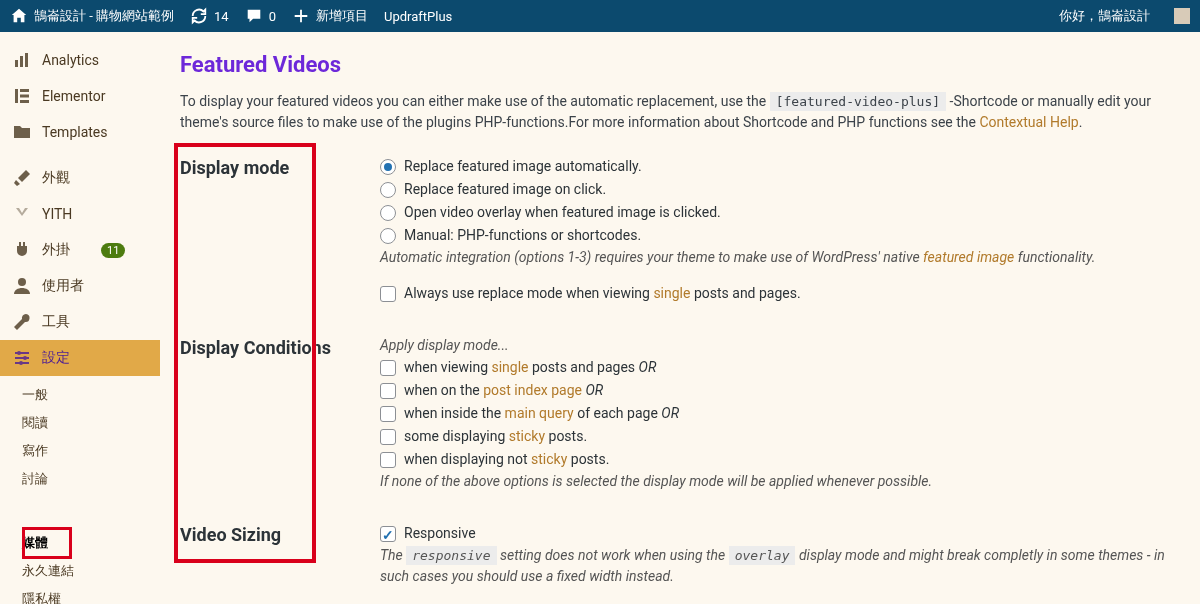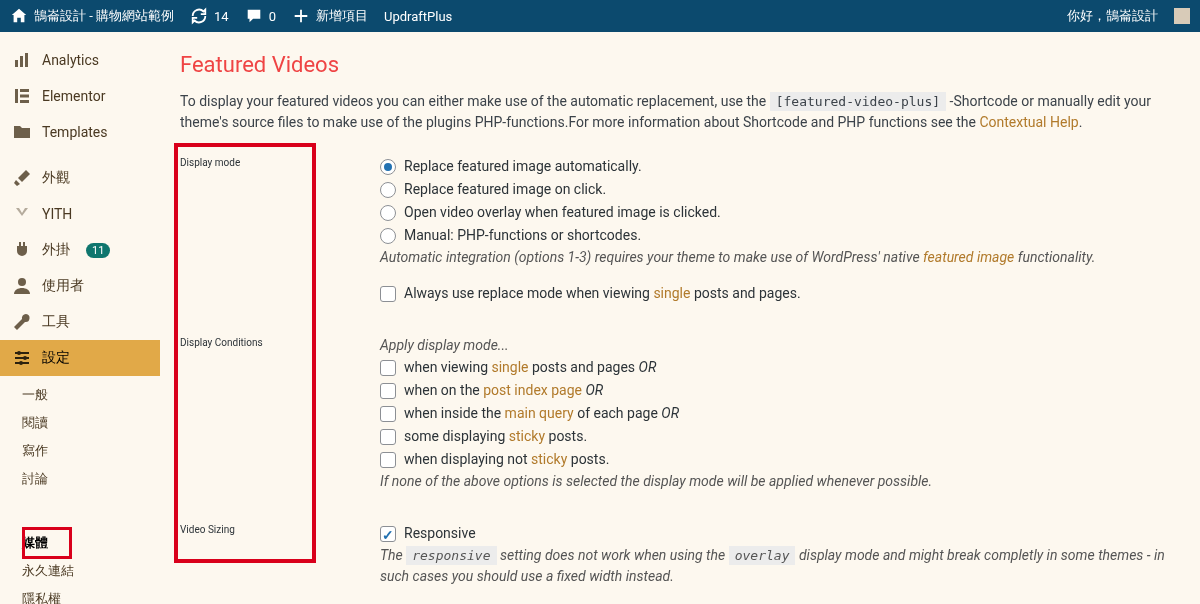--- a/index.html
+++ b/index.html
@@ -1,43 +1,43 @@
 <!DOCTYPE html>
 <html><head>
 <meta charset="utf-8">
 <style>
 * { margin:0; padding:0; box-sizing:border-box; }
 body { font-family:-apple-system,BlinkMacSystemFont,"Segoe UI",Roboto,sans-serif; font-size:14px; color:#2c3338; background:#fdf8ef; width:1200px; height:604px; overflow:hidden; }
 .adminbar { height:32px; background:#0c4a6e; color:#fff; display:flex; align-items:center; padding:0 10px; font-size:13px; }
 .ab-left { display:flex; align-items:center; gap:16px; }
 .ab-item { display:flex; align-items:center; gap:6px; cursor:pointer; }
-.ab-right { margin-left:auto; display:flex; align-items:center; gap:16px; }
+.ab-right { margin-left:auto; display:flex; align-items:center; gap:24px; }
 .ab-avatar { width:16px; height:16px; background:#d8cbb8; }
 .icon { display:inline-flex; width:18px; height:18px; }
 .main { display:flex; height:572px; }
 .sidebar { width:160px; background:#fdf8ef; color:#4f3c24; padding-top:10px; flex-shrink:0; }
 .sb-item { display:flex; align-items:center; gap:10px; padding:8px 12px; cursor:pointer; color:#4a3922; font-size:14px; }
-.sb-item.current { background:#e1a948; color:#000000; position:relative; }
+.sb-item.current { background:#e1a948; color:#4c1d95; position:relative; }
 .sb-item.current::after { content:""; position:absolute; right:-8px; top:50%; transform:translateY(-50%); border:8px solid transparent; border-left-color:#e1a948; }
 .sb-icon { width:20px; height:20px; display:inline-flex; align-items:center; justify-content:center; opacity:.8; }
 .sb-sub { padding:5px 0 5px 14px; }
 .sb-sub a { display:block; padding:5px 8px; color:#4a3922; text-decoration:none; font-size:13px; cursor:pointer; }
 .sb-sub a.current { font-weight:600; color:#000; }
-.badge { background:#0f766e; color:#fff; border-radius:9px; font-size:11px; padding:1px 6px; margin-left:6px; }
+.badge { background:#4d7c0f; color:#fff; border-radius:9px; font-size:11px; padding:1px 6px; margin-left:21px; }
 .hl-media { position:relative; z-index:2;margin-top:36px; }
 .hl-media::before { content:""; position:absolute; left:8px; right:88px; top:-2px; bottom:-2px; border:3px solid #d9001b; pointer-events:none; }
 .content { flex:1; padding:20px 26px 20px 20px; overflow:auto; }
-h2 { font-size:22px; font-weight:400; color:#ef4444; margin-bottom:14px; }
+h2 { font-size:22px; font-weight:700; color:#6d28d9; margin-bottom:14px; }
 .intro { font-size:14px; line-height:1.5; color:#3c434a; margin-bottom:18px; }
 code { background:#ececec; padding:2px 6px; font-family:Menlo,Consolas,monospace; font-size:13px; }
 a.link { color:#b17a2b; text-decoration:none; }
 .form { display:block; position:relative; }
 .hl-labels { position:absolute; left:-6px; top:-8px; width:142px; height:420px; border:4px solid #d9001b; pointer-events:none; z-index:3; }
 .row { display:flex; padding:4px 0 26px; }
-.row-label { width:200px; font-weight:400; font-size:10px; padding-top:2px; }
+.row-label { width:200px; font-weight:700; font-size:18px; padding-top:2px; }
 .row-body { flex:1; font-size:14px; line-height:1.5; color:#2c3338; }
 .opt { display:flex; align-items:center; gap:8px; padding:1px 0; }
 .rc { width:16px; height:16px; border:1px solid #8c8f94; background:#fff; flex-shrink:0; cursor:pointer; }
 .rc.radio { border-radius:50%; position:relative; }
 .rc.radio.checked::after { content:""; position:absolute; left:3px; top:3px; width:8px; height:8px; border-radius:50%; background:#2271b1; }
 .rc.check { border-radius:3px; position:relative; }
 .rc.check.checked::after { content:"✓"; position:absolute; left:1px; top:-2px; color:#2271b1; font-weight:700; font-size:14px; }
 .note { font-style:italic; color:#555; margin-top:0; }
 </style>
 </head>

